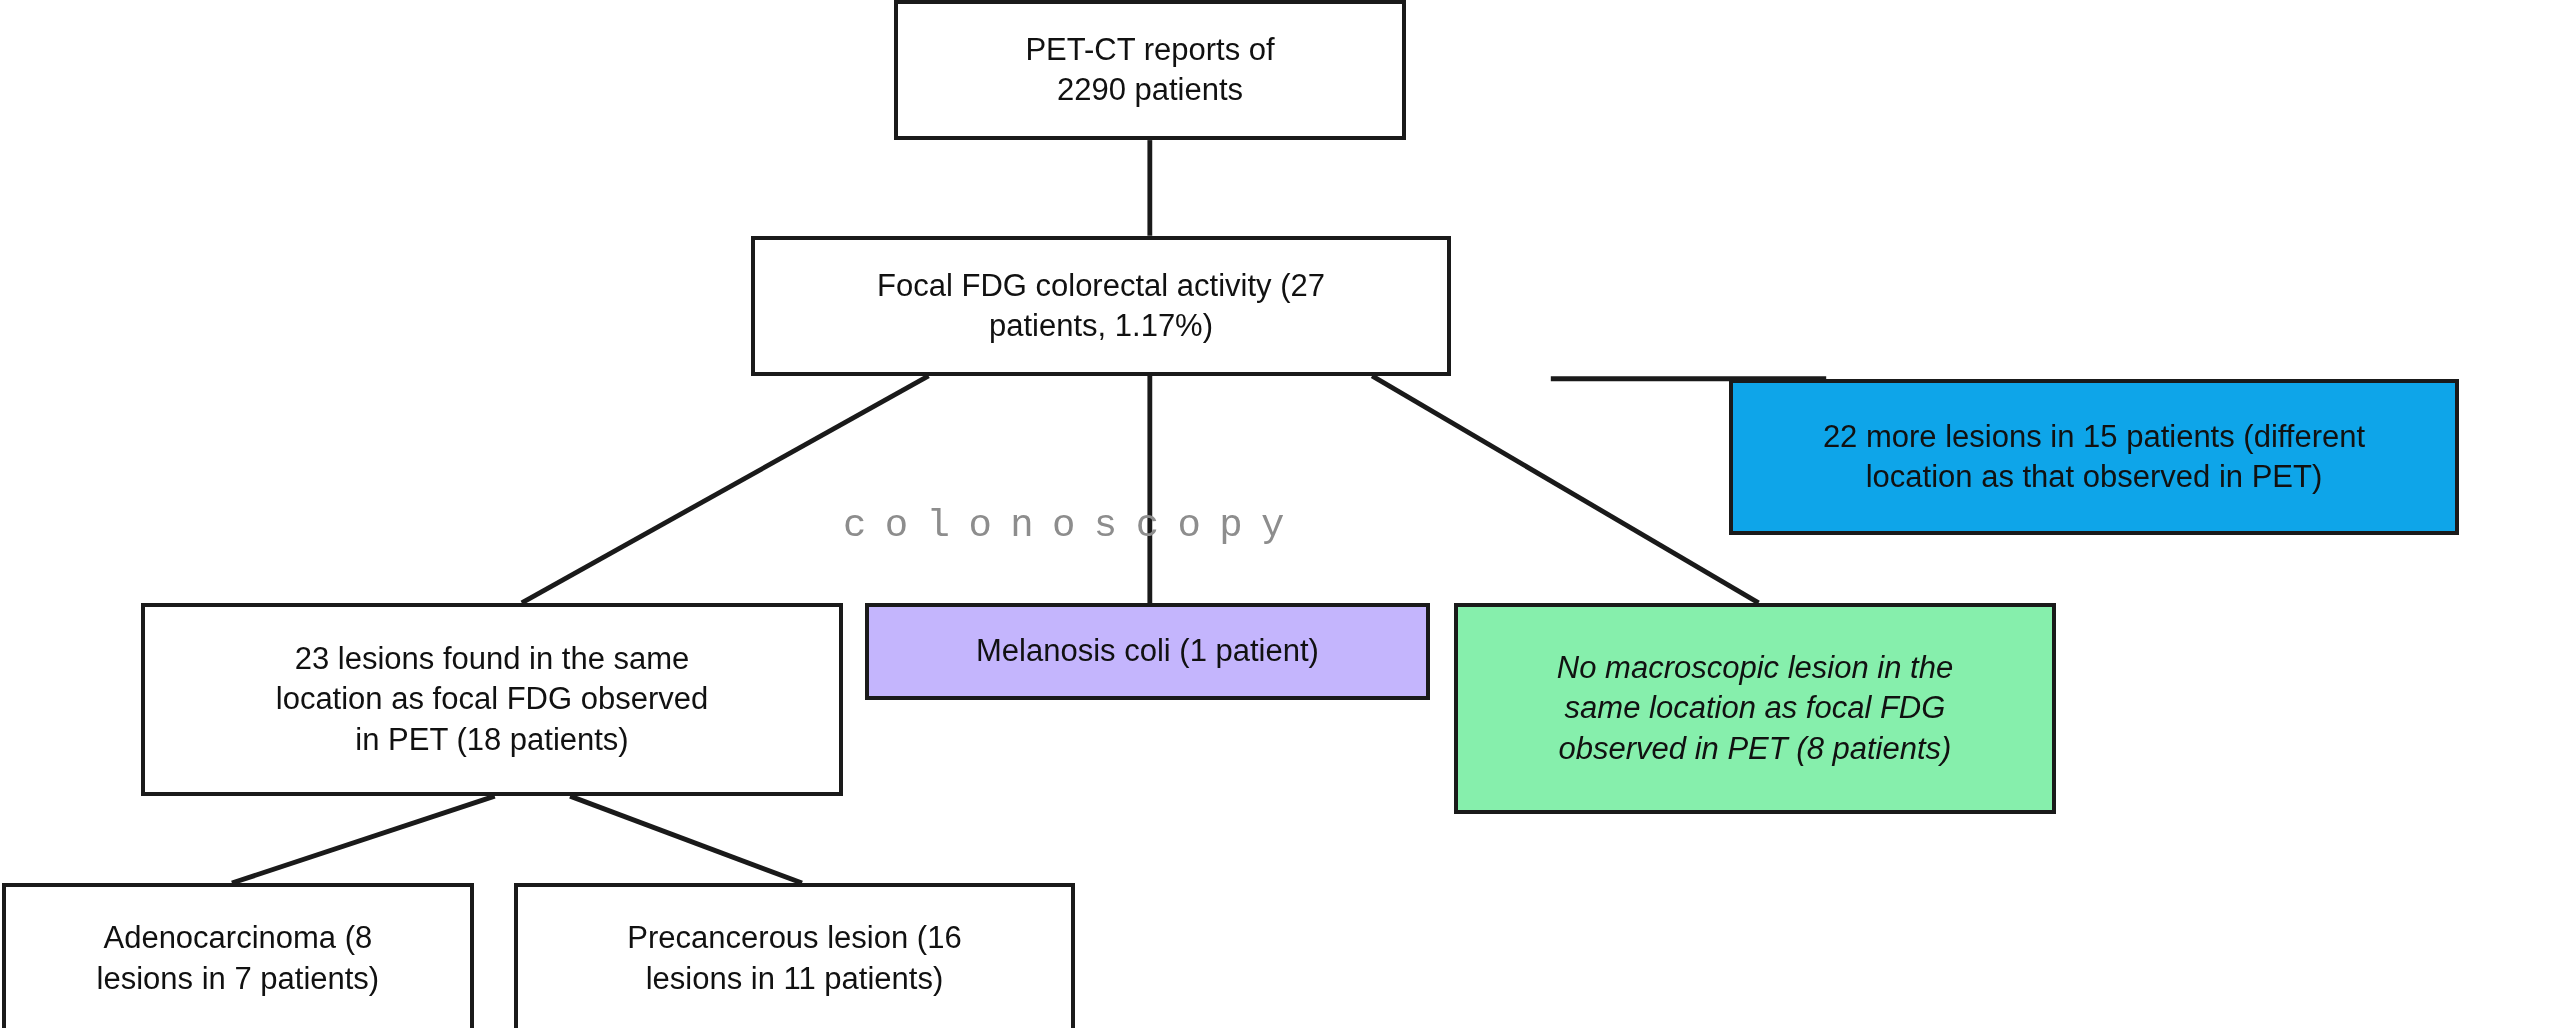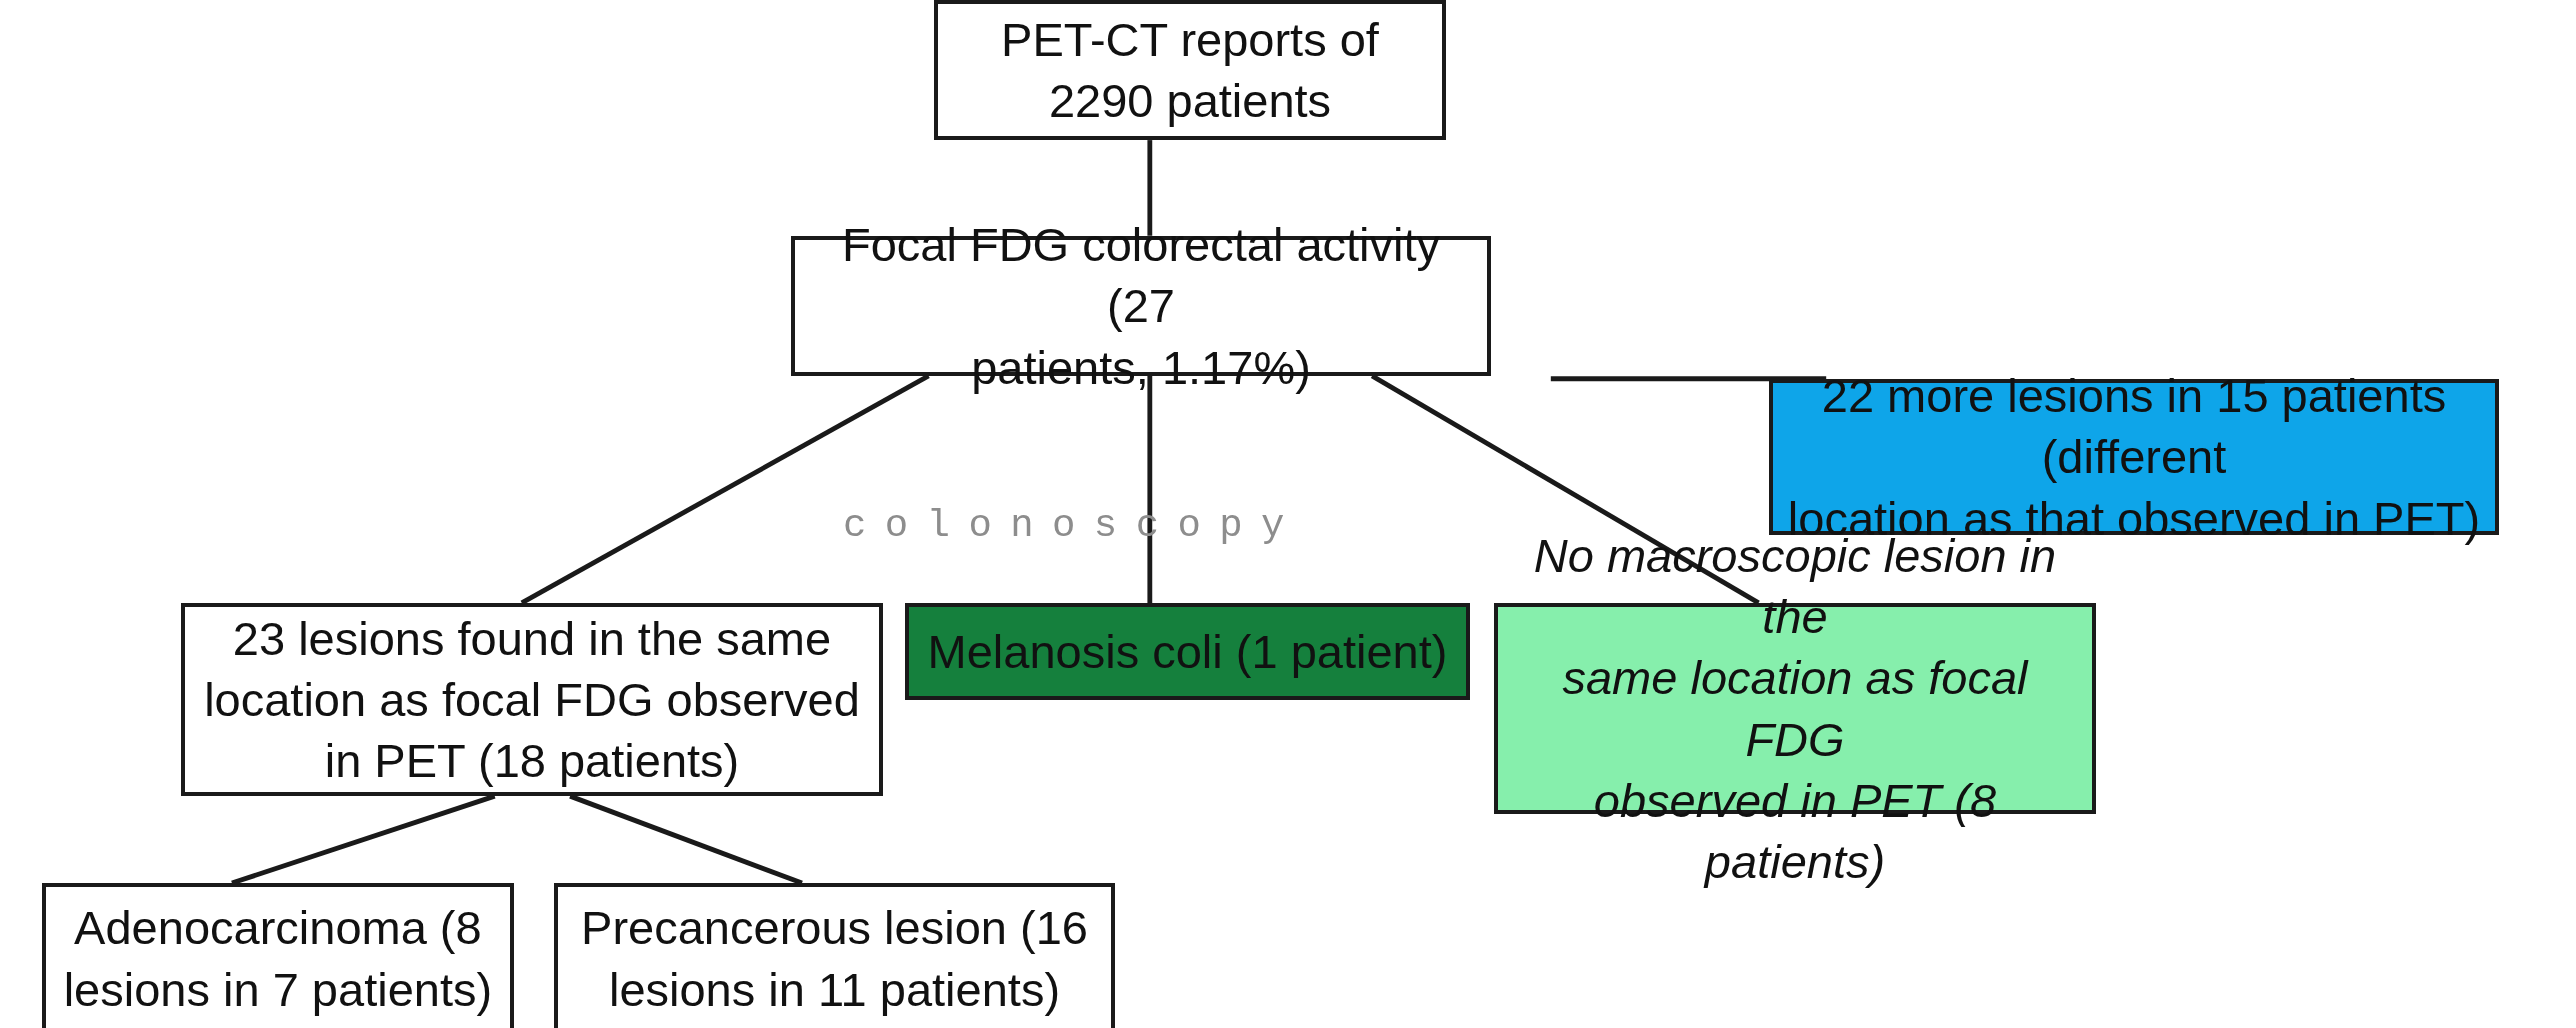--- a/index.html
+++ b/index.html
@@ -29,26 +29,25 @@
   .node {
     position: absolute;
     box-sizing: border-box;
     background: #ffffff;
     border: 4.8px solid #1a1a1a;
     display: flex;
     align-items: center;
     justify-content: center;
     text-align: center;
     color: #111111;
-    font-size: 47px;
+    font-size: 31px;
     line-height: 1.30;
     font-family: "Liberation Sans", sans-serif;
     letter-spacing: 0px;
     padding: 0 13.5px;
-    margin-left: 40px;
   }
   .node-text {
     display: block;
     width: 100%;
     white-space: pre-line;
   }
   .edge-label {
     position: absolute;
     color: #8d8d8d;
     font-size: 39px;
@@ -86,21 +85,21 @@
       </div>
       <div class="node" style="left: 1729px; top: 379px; width: 730px; height: 156px; border-color: rgb(26, 26, 26); background: #0ea5e9;">
         <span class="node-text">22 more lesions in 15 patients (different
 location as that observed in PET)</span>
       </div>
       <div class="node" style="left: 141px; top: 603px; width: 702px; height: 193px; border-color: rgb(26, 26, 26); background: rgb(255, 255, 255);">
         <span class="node-text">23 lesions found in the same
 location as focal FDG observed
 in PET (18 patients)</span>
       </div>
-      <div class="node" style="left: 865px; top: 603px; width: 565px; height: 97px; border-color: rgb(26, 26, 26); background: #15803d;">
+      <div class="node" style="left: 865px; top: 603px; width: 565px; height: 97px; border-color: rgb(26, 26, 26); background: #c4b5fd;">
         <span class="node-text">Melanosis coli (1 patient)</span>
       </div>
       <div class="node" style="left: 1454px; top: 603px; width: 602px; height: 211px; border-color: rgb(26, 26, 26); background: #86efac; font-style: italic;">
         <span class="node-text">No macroscopic lesion in the
 same location as focal FDG
 observed in PET (8 patients)</span>
       </div>
       <div class="node" style="left: 1.9px; top: 883px; width: 472px; height: 151px; border-color: rgb(26, 26, 26); background: rgb(255, 255, 255);">
         <span class="node-text">Adenocarcinoma (8
 lesions in 7 patients)</span>

